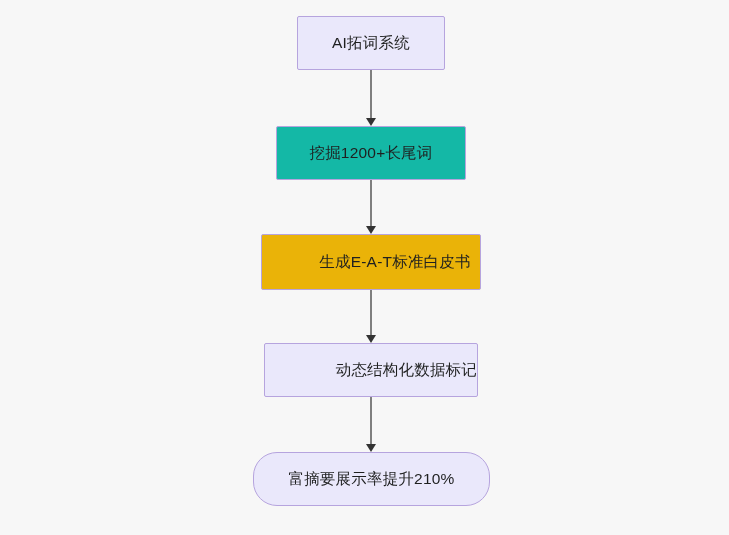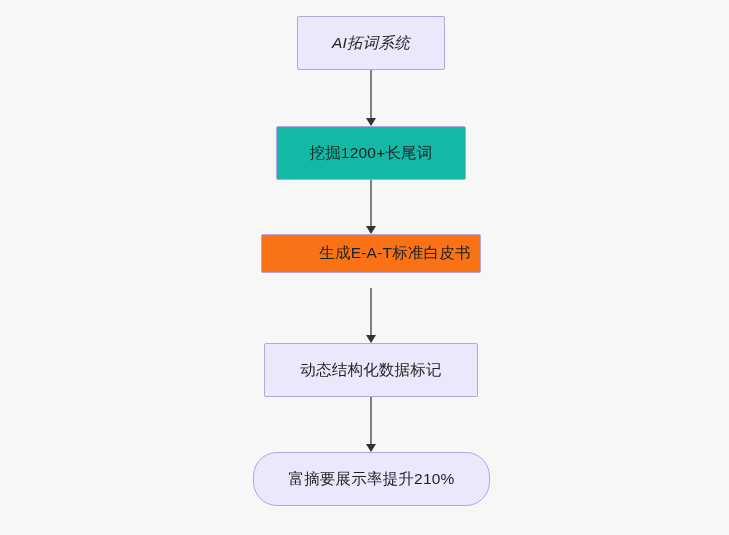--- a/index.html
+++ b/index.html
@@ -75,29 +75,29 @@
   </div>
   <div class="edge" style="left: 365px; top: 288px; height: 55px;">
     <div class="edge-line" style="height: 47px; background: rgb(127, 127, 127);"></div>
     <div class="edge-arrowhead" style="top: 47px; border-top-color: rgb(51, 51, 51);"></div>
   </div>
   <div class="edge" style="left: 365px; top: 397px; height: 55px;">
     <div class="edge-line" style="height: 47px; background: rgb(127, 127, 127);"></div>
     <div class="edge-arrowhead" style="top: 47px; border-top-color: rgb(51, 51, 51);"></div>
   </div>
 
-  <div class="node" style="left: 297px; top: 16px; width: 148px; height: 54px; background: rgb(234, 232, 251); border-color: rgb(182, 164, 222); color: rgb(31, 32, 32); font-style: italic;">
+  <div class="node" style="left: 297px; top: 16px; width: 148px; height: 54px; background: rgb(234, 232, 251); border-color: rgb(182, 164, 222); color: rgb(31, 32, 32);">
     <span class="node-label">AI拓词系统</span>
   </div>
   <div class="node" style="left: 276px; top: 126px; width: 190px; height: 54px; background: #14b8a6; border-color: rgb(182, 164, 222); color: rgb(31, 32, 32);">
     <span class="node-label">挖掘1200+长尾词</span>
   </div>
-  <div class="node" style="left: 261px; top: 234px; width: 220px; height: 39px; background: #f97316; border-color: rgb(182, 164, 222); color: rgb(31, 32, 32); padding-left: 48px;">
+  <div class="node" style="left: 261px; top: 234px; width: 220px; height: 56px; background: #eab308; border-color: rgb(182, 164, 222); color: rgb(31, 32, 32); padding-left: 48px;">
     <span class="node-label">生成E-A-T标准白皮书</span>
   </div>
-  <div class="node" style="left: 264px; top: 343px; width: 214px; height: 54px; background: rgb(234, 232, 251); border-color: rgb(182, 164, 222); color: rgb(31, 32, 32);">
+  <div class="node" style="left: 264px; top: 343px; width: 214px; height: 54px; background: rgb(234, 232, 251); border-color: rgb(182, 164, 222); color: rgb(31, 32, 32); justify-content: flex-end;">
     <span class="node-label">动态结构化数据标记</span>
   </div>
   <div class="node" style="left: 253px; top: 452px; width: 237px; height: 54px; background: rgb(234, 232, 251); border-color: rgb(182, 164, 222); color: rgb(31, 32, 32); border-radius: 24px;">
     <span class="node-label">富摘要展示率提升210%</span>
   </div>
 
 </div>
 
 </body></html>

